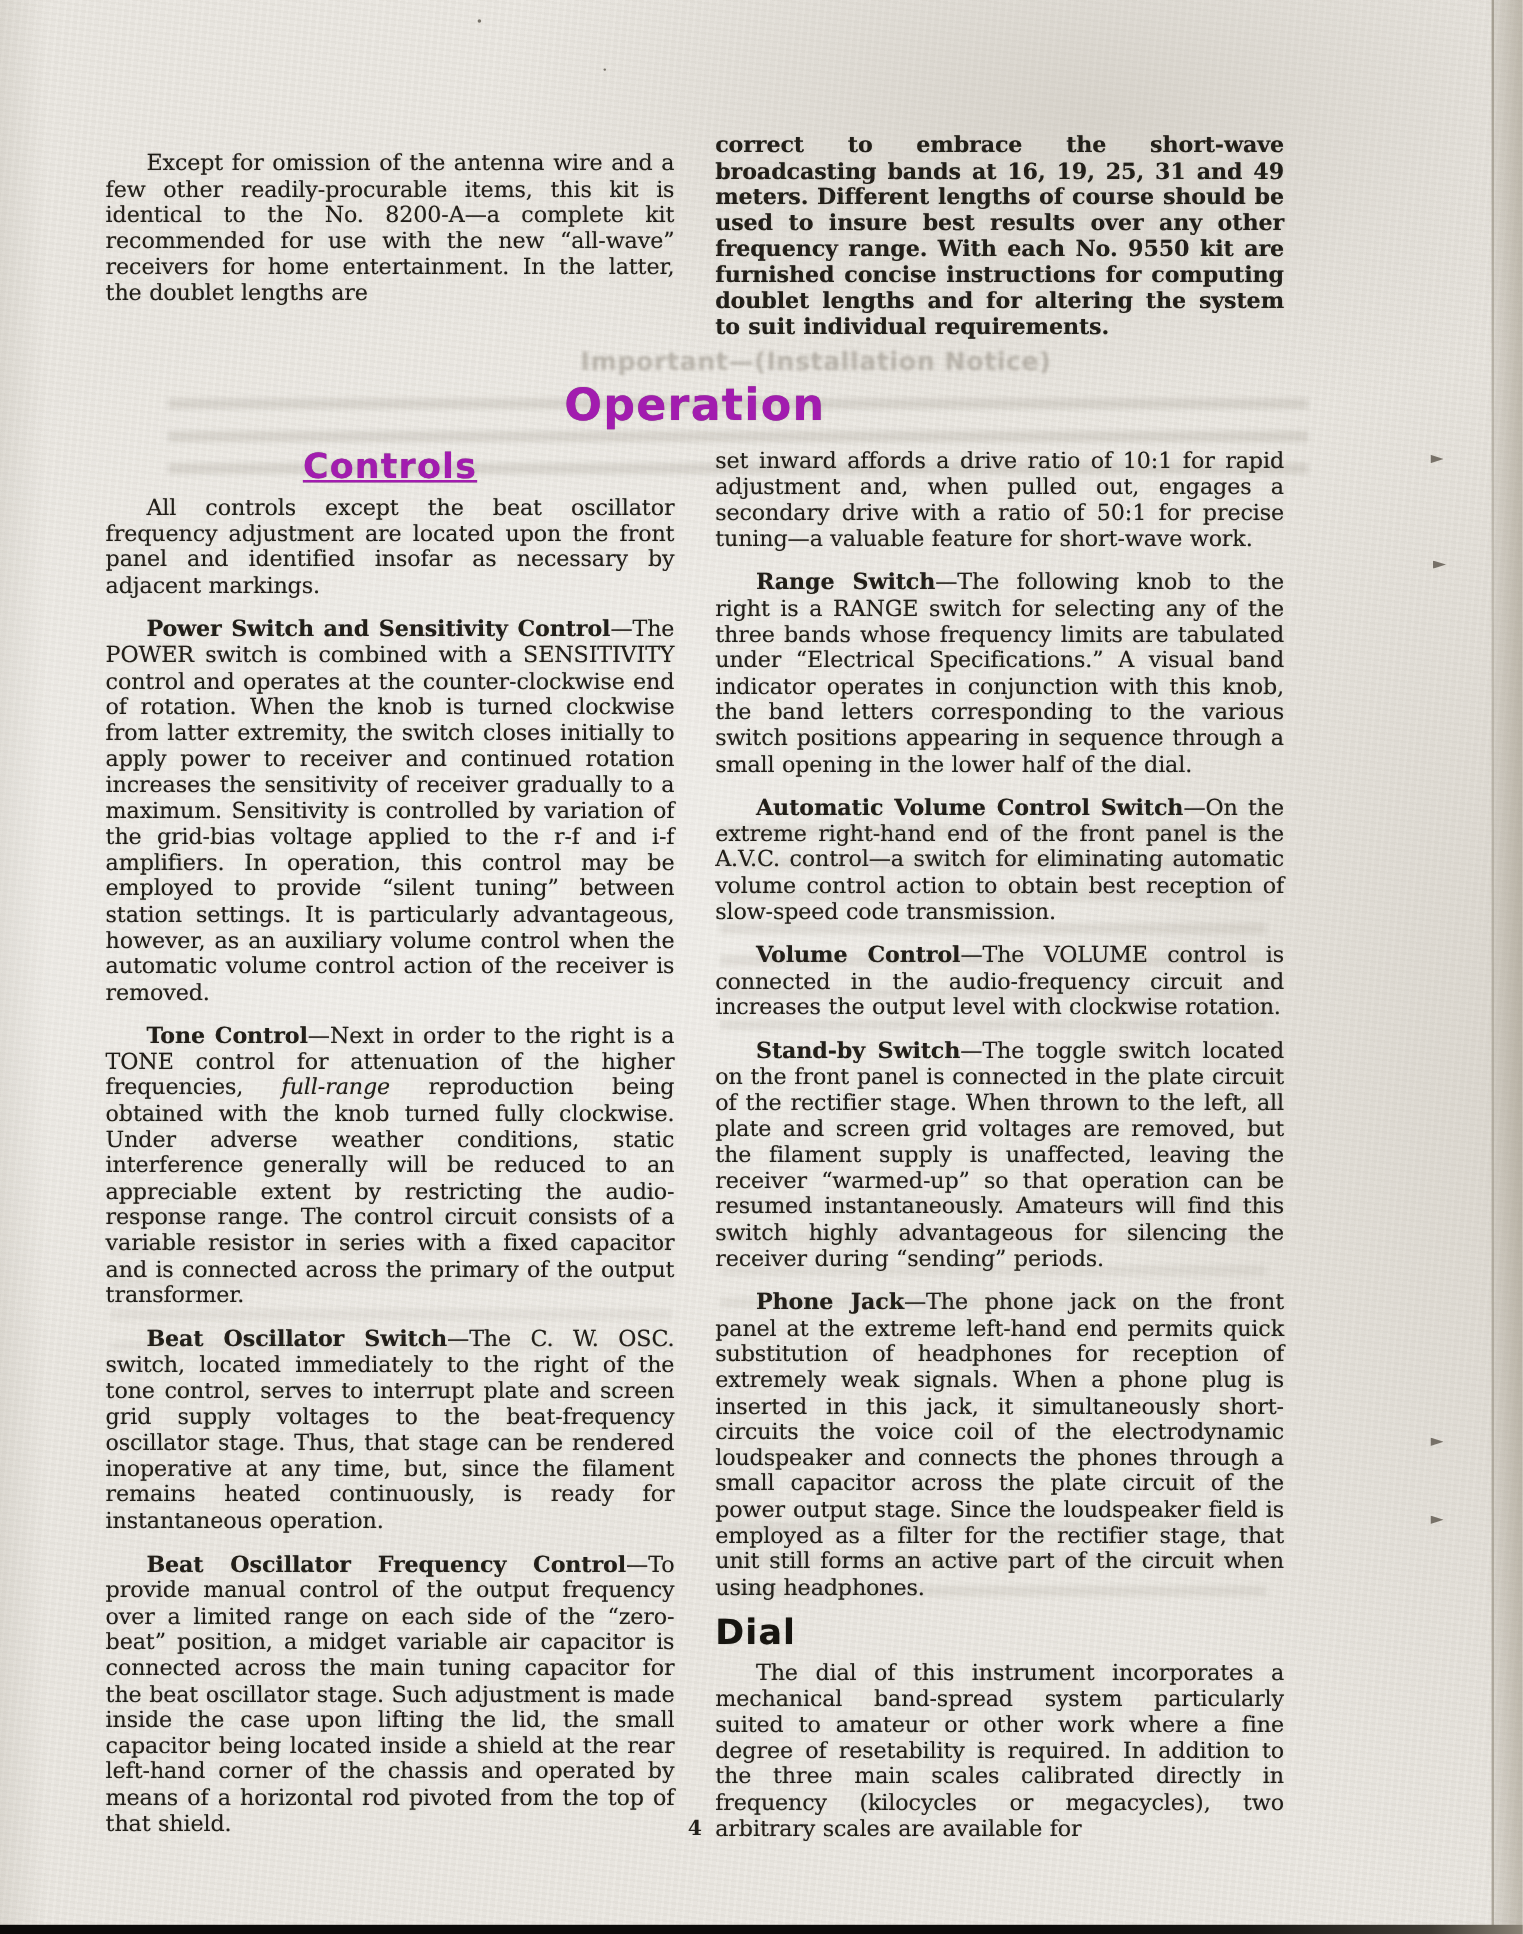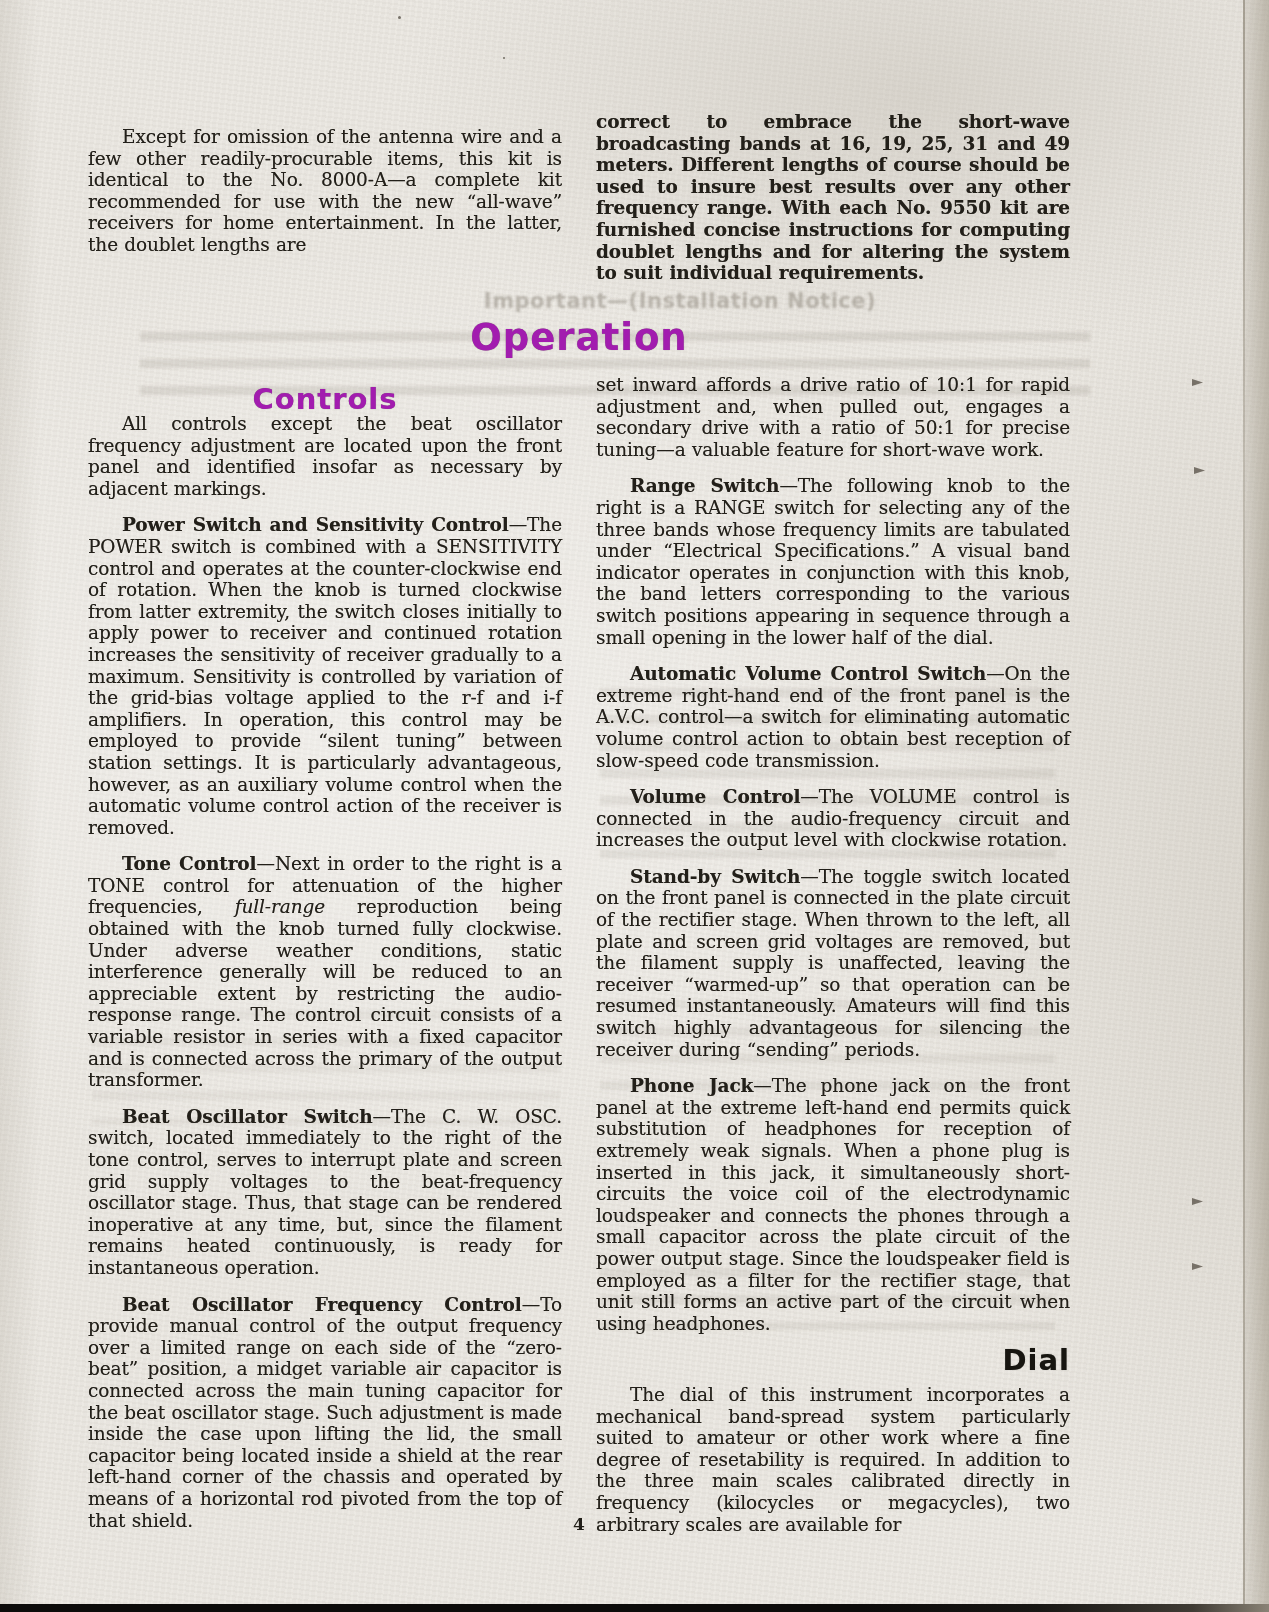--- a/index.html
+++ b/index.html
@@ -59,24 +59,24 @@
   .block p { text-indent:34px; margin-top:15px; }
   .block p.noindent { text-indent:0; }
   .block p.first { margin-top:0; }
   .lead { font-weight:bold; }
   .heading {
     position:absolute; font-family:"DejaVu Sans","Liberation Sans",sans-serif;
     font-weight:bold; color:#a21caf; text-align:center; letter-spacing:1px;
     text-shadow:0 0 .7px rgba(23,21,16,.55);
   }
   #operation-heading { left:88px; top:316px; width:982px; font-size:37px; }
-  #controls-heading  { left:88px; top:382px; width:474px; font-size:29px; }
+  #controls-heading  { left:88px; top:371px; width:474px; font-size:29px;text-decoration:underline; }
   .subheading {
     font-family:"DejaVu Sans","Liberation Sans",sans-serif;
-    font-weight:bold; font-size:29px; color:#171510; text-align:right;
+    font-weight:bold; font-size:29px; color:#171510; text-align:left;
     letter-spacing:1px; margin-top:16px; margin-bottom:12px; text-indent:0;
     text-shadow:0 0 .7px rgba(23,21,16,.55);
   }
   #intro-left  { left:88px;  top:111px; }
   #intro-right { left:596px; top:111px;font-weight:bold; }
   #col-left    { left:88px;  top:413px; }
   #col-right   { left:596px; top:374px; }
   #page-number { position:absolute; left:88px; top:1514px; width:982px;
                  text-align:center; font-size:17px; font-weight:bold; }
 </style>
@@ -97,21 +97,21 @@
 <div class="mark" style="left:1192px; top:379px;"></div>
 <div class="mark" style="left:1194px; top:467px;"></div>
 <div class="mark" style="left:1192px; top:1198px;"></div>
 <div class="mark" style="left:1192px; top:1263px;"></div>
 <div class="speck" style="left:398px; top:16px; width:3px; height:3px;"></div>
 <div class="speck" style="left:503px; top:57px; width:2px; height:2px;"></div>
 
 <main>
 
   <section class="block" id="intro-left">
-    <p>Except for omission of the antenna wire and a few other readily-procurable items, this kit is identical to the No. 8000-A—a complete kit recommended for use with the new “all-wave” receivers for home entertainment.  In the latter, the doublet lengths are</p>
+    <p>Except for omission of the antenna wire and a few other readily-procurable items, this kit is identical to the No. 8200-A—a complete kit recommended for use with the new “all-wave” receivers for home entertainment.  In the latter, the doublet lengths are</p>
   </section>
 
   <section class="block" id="intro-right">
     <p class="noindent first">correct to embrace the short-wave broadcasting bands at 16, 19, 25, 31 and 49 meters.  Different lengths of course should be used to insure best results over any other frequency range.  With each No. 9550 kit are furnished concise instructions for computing doublet lengths and for altering the system to suit individual requirements.</p>
   </section>
 
   <h1 class="heading" id="operation-heading">Operation</h1>
 
   <h2 class="heading" id="controls-heading">Controls</h2>
 

